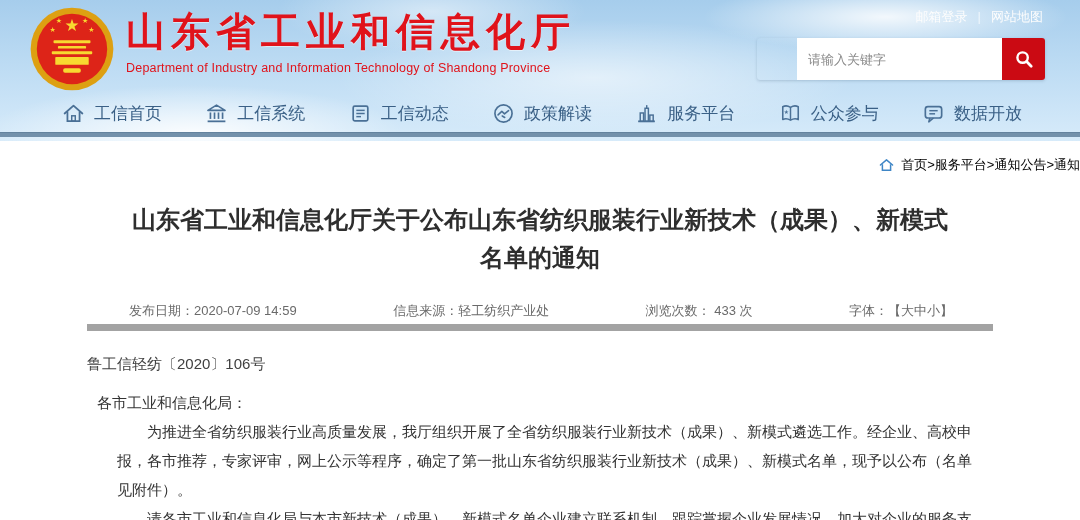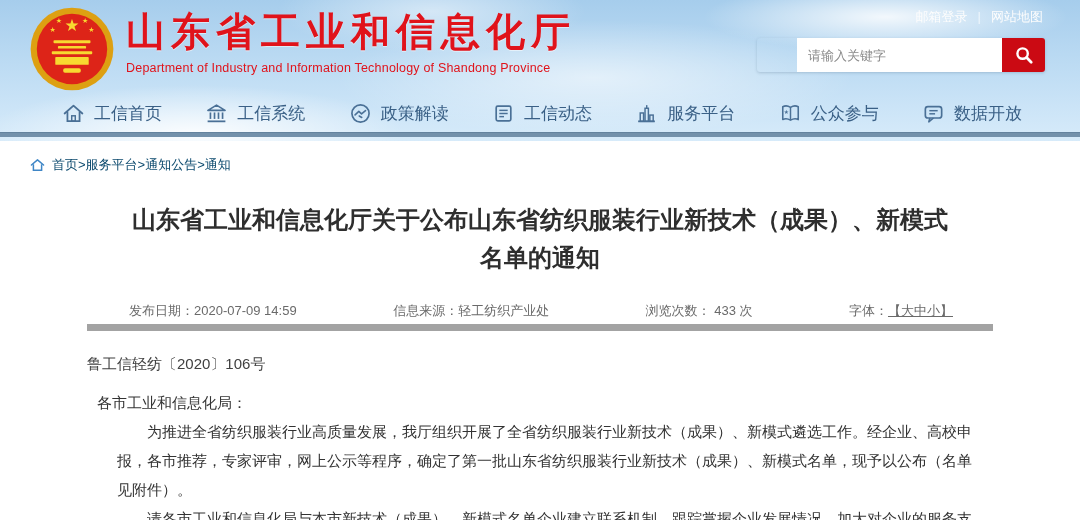--- a/index.html
+++ b/index.html
@@ -23,48 +23,48 @@
   .site-name {
     font-family:"Liberation Serif","DejaVu Serif",serif;
     font-size:39px; font-weight:bold; color:#e0131b; letter-spacing:6px; line-height:1.1;
     text-shadow:0 1px 0 rgba(255,255,255,.5);
   }
   .site-name-en { font-size:12.5px; font-weight:normal; color:#e0131b; margin-top:7px; letter-spacing:.2px; }
   .header-right { margin-left:auto; width:288px; padding-top:3px; }
   .top-links { text-align:right; font-size:13px; color:#fdfdfd; padding-right:2px; }
   .top-links a { color:#fdfdfd; text-decoration:none; cursor:pointer; }
   .top-links .sep { margin:0 10px; color:#eef6fc; }
-  .search-bar { margin-top:12px; display:flex; height:34px; box-shadow:0 1px 3px rgba(60,90,120,.25); border-radius:3px; overflow:hidden;padding-left:40px; }
+  .search-bar { margin-top:12px; display:flex; height:42px; box-shadow:0 1px 3px rgba(60,90,120,.25); border-radius:3px; overflow:hidden;padding-left:40px; }
   .search-input { flex:1; border:none; outline:none; padding:0 11px; font-size:13px; color:#333; background:#fff; }
   .search-input::placeholder { color:#8a8a8a; }
   .search-btn { width:43px; border:none; background:#cb0a13; cursor:pointer; display:flex; align-items:center; justify-content:center; }
 
   
   .nav { display:flex; justify-content:space-between; align-items:center; padding:9px 58px 7px 62px; }
   .nav-item { display:flex; align-items:center; gap:9px; color:#3a6086; font-size:17px; cursor:pointer; white-space:nowrap; }
   .nav-item svg { display:block; }
   .nav-strip { height:5px; background:#7391ab; border-top:1px solid #64839e; }
 
   
-  .breadcrumb { display:flex; align-items:center; gap:7px; padding:15px 0 6px 30px; font-size:13px; color:#0c4a6e; }
+  .breadcrumb { display:flex; align-items:center; gap:7px; padding:15px 0 6px 30px; font-size:13px; color:#000000;justify-content:flex-end; }
   .breadcrumb .crumb-text { cursor:pointer; }
 
   
   .article { width:906px; margin:0 auto; }
   .article-title {
     font-size:24px; font-weight:bold; color:#2e2e2e; text-align:center;
     line-height:38px; max-width:826px; margin:21px auto 0;
   }
   .meta-row {
     display:flex; justify-content:space-between; align-items:center;
     margin-top:20px; padding:0 40px 0 42px; height:34px;
     border-bottom:7px solid #a3a3a3; font-size:13px; color:#6a6a6a;
   }
   .meta-item { white-space:nowrap; }
-  .meta-item .font-links { cursor:pointer;text-decoration:underline; }
+  .meta-item .font-links { cursor:pointer; }
   .doc-number { text-align:left; font-size:15px; color:#404040; margin-top:24px; }
   .body-text { margin:14px auto 0; width:886px; font-size:15px; color:#333; line-height:29px; }
   .body-text .salutation { text-indent:0; }
   .body-text p.indent { text-indent:2em;margin-left:20px; }
 </style>
 </head>
 <body>
 
 <div class="header">
   <div class="header-top">
@@ -119,34 +119,34 @@
         <line x1="5.2" y1="10" x2="5.2" y2="16.2" stroke="#4a7096" stroke-width="1.6"></line>
         <line x1="9.1" y1="10" x2="9.1" y2="16.2" stroke="#4a7096" stroke-width="1.6"></line>
         <line x1="12.9" y1="10" x2="12.9" y2="16.2" stroke="#4a7096" stroke-width="1.6"></line>
         <line x1="16.8" y1="10" x2="16.8" y2="16.2" stroke="#4a7096" stroke-width="1.6"></line>
         <line x1="2.5" y1="18.5" x2="19.5" y2="18.5" stroke="#4a7096" stroke-width="1.7"></line>
       </svg>
       <span>工信系统</span>
     </div>
     <div class="nav-item">
       <svg width="23" height="23" viewBox="0 0 22 22">
-        <circle cx="11" cy="11" r="8.2" fill="none" stroke="#4a7096" stroke-width="1.6"></circle>
-        <path d="M5.8 12.3 L9.4 9 L12 11.4 L15.8 8.2" fill="none" stroke="#4a7096" stroke-width="1.5" stroke-linecap="round" stroke-linejoin="round"></path>
-        <path d="M9.8 13.4 L12.2 14.8" fill="none" stroke="#4a7096" stroke-width="1.5" stroke-linecap="round"></path>
-      </svg>
-      <span>政策解读</span>
-    </div>
-    <div class="nav-item">
-      <svg width="23" height="23" viewBox="0 0 22 22">
         <rect x="4" y="4" width="14" height="14" rx="1.5" fill="none" stroke="#4a7096" stroke-width="1.6"></rect>
         <line x1="7" y1="8" x2="15" y2="8" stroke="#4a7096" stroke-width="1.4"></line>
         <line x1="7" y1="11" x2="15" y2="11" stroke="#4a7096" stroke-width="1.4"></line>
         <line x1="7" y1="14" x2="11.5" y2="14" stroke="#4a7096" stroke-width="1.4"></line>
       </svg>
       <span>工信动态</span>
+    </div>
+    <div class="nav-item">
+      <svg width="23" height="23" viewBox="0 0 22 22">
+        <circle cx="11" cy="11" r="8.2" fill="none" stroke="#4a7096" stroke-width="1.6"></circle>
+        <path d="M5.8 12.3 L9.4 9 L12 11.4 L15.8 8.2" fill="none" stroke="#4a7096" stroke-width="1.5" stroke-linecap="round" stroke-linejoin="round"></path>
+        <path d="M9.8 13.4 L12.2 14.8" fill="none" stroke="#4a7096" stroke-width="1.5" stroke-linecap="round"></path>
+      </svg>
+      <span>政策解读</span>
     </div>
     <div class="nav-item">
       <svg width="23" height="23" viewBox="0 0 22 22">
         <line x1="3" y1="18.5" x2="19" y2="18.5" stroke="#4a7096" stroke-width="1.7"></line>
         <rect x="5" y="10.5" width="3.2" height="8" fill="none" stroke="#4a7096" stroke-width="1.4"></rect>
         <rect x="9.6" y="6" width="3.2" height="12.5" fill="none" stroke="#4a7096" stroke-width="1.4"></rect>
         <rect x="14.2" y="12.5" width="3.2" height="6" fill="none" stroke="#4a7096" stroke-width="1.4"></rect>
         <line x1="11.2" y1="3" x2="11.2" y2="6" stroke="#4a7096" stroke-width="1.4"></line>
       </svg>
       <span>服务平台</span>

